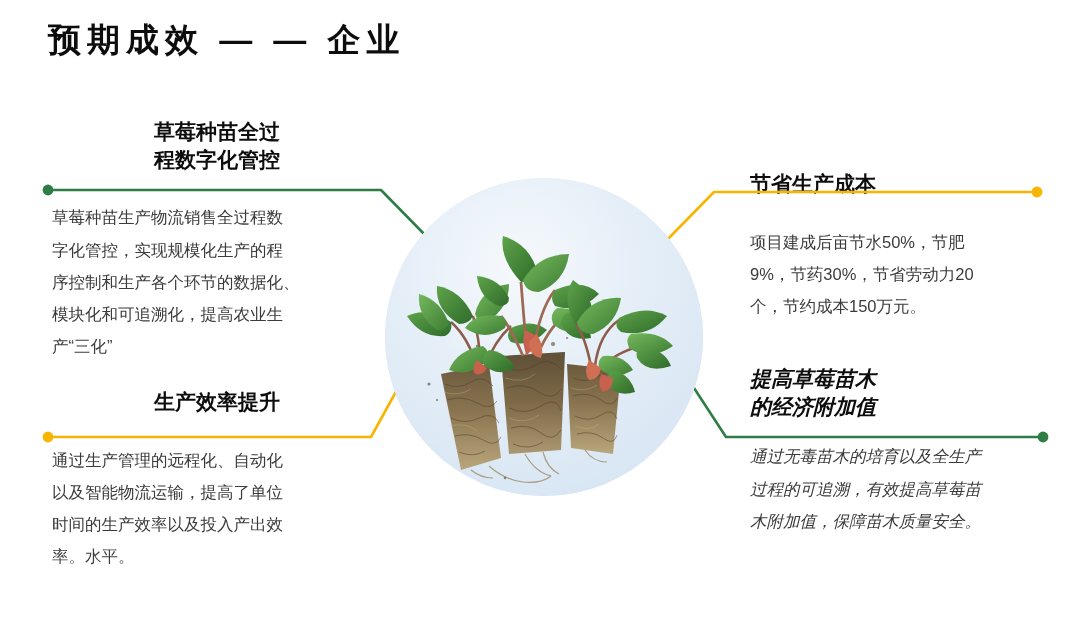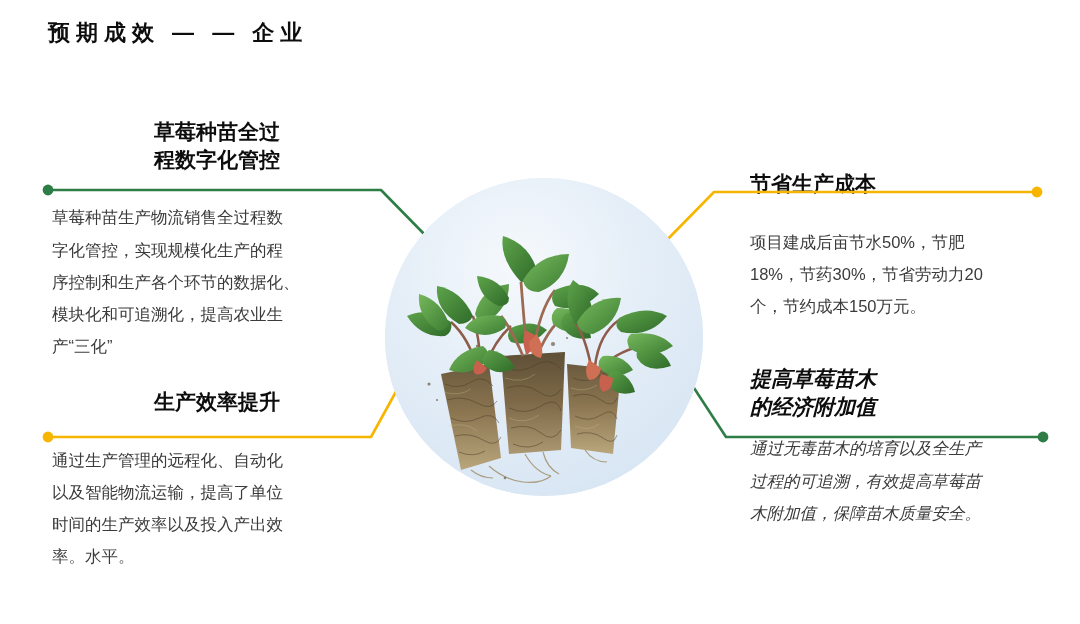--- a/index.html
+++ b/index.html
@@ -17,21 +17,21 @@
     height: 624px;
     background: #ffffff;
     overflow: hidden;
   }
 
   
   #page-title {
     position: absolute;
     left: 48px;
     top: 19px;
-    font-size: 22px;
+    font-size: 33px;
     font-weight: bold;
     color: #0d0d0d;
     letter-spacing: 6px;
     white-space: nowrap;
     line-height: 1.3;
   }
 
   
   #center-photo {
     position: absolute;
@@ -81,21 +81,21 @@
   #block-bl .block-heading { text-align: center; }
   #block-bl .block-body { margin-top: 28px; }
 
   
   #block-tr { left: 750px; top: 170px; width: 300px; }
   #block-tr .block-heading { text-align: left; }
   #block-tr .block-body { margin-top: 28px; }
 
   #block-br { left: 750px; top: 365px; width: 300px; font-style: italic; }
   #block-br .block-heading { text-align: left; }
-  #block-br .block-body { margin-top: 12px; }
+  #block-br .block-body { margin-top: 20px; }
 </style>
 </head>
 <body>
 
 <div id="slide">
 
   <div id="page-title">预期成效 — — 企业</div>
 
   <svg id="connectors" viewBox="0 0 1080 624" xmlns="http://www.w3.org/2000/svg">
 
@@ -266,21 +266,21 @@
     <div class="block-heading">生产效率提升</div>
     <div class="block-body">通过生产管理的远程化、自动化
 以及智能物流运输，提高了单位
 时间的生产效率以及投入产出效
 率。水平。</div>
   </div>
 
   <div class="block" id="block-tr">
     <div class="block-heading">节省生产成本</div>
     <div class="block-body">项目建成后亩节水50%，节肥
-18%，节药30%，节省劳动力20
+9%，节药30%，节省劳动力20
 个，节约成本150万元。</div>
   </div>
 
   <div class="block" id="block-br">
     <div class="block-heading">提高草莓苗木
 的经济附加值</div>
     <div class="block-body">通过无毒苗木的培育以及全生产
 过程的可追溯，有效提高草莓苗
 木附加值，保障苗木质量安全。</div>
   </div>

